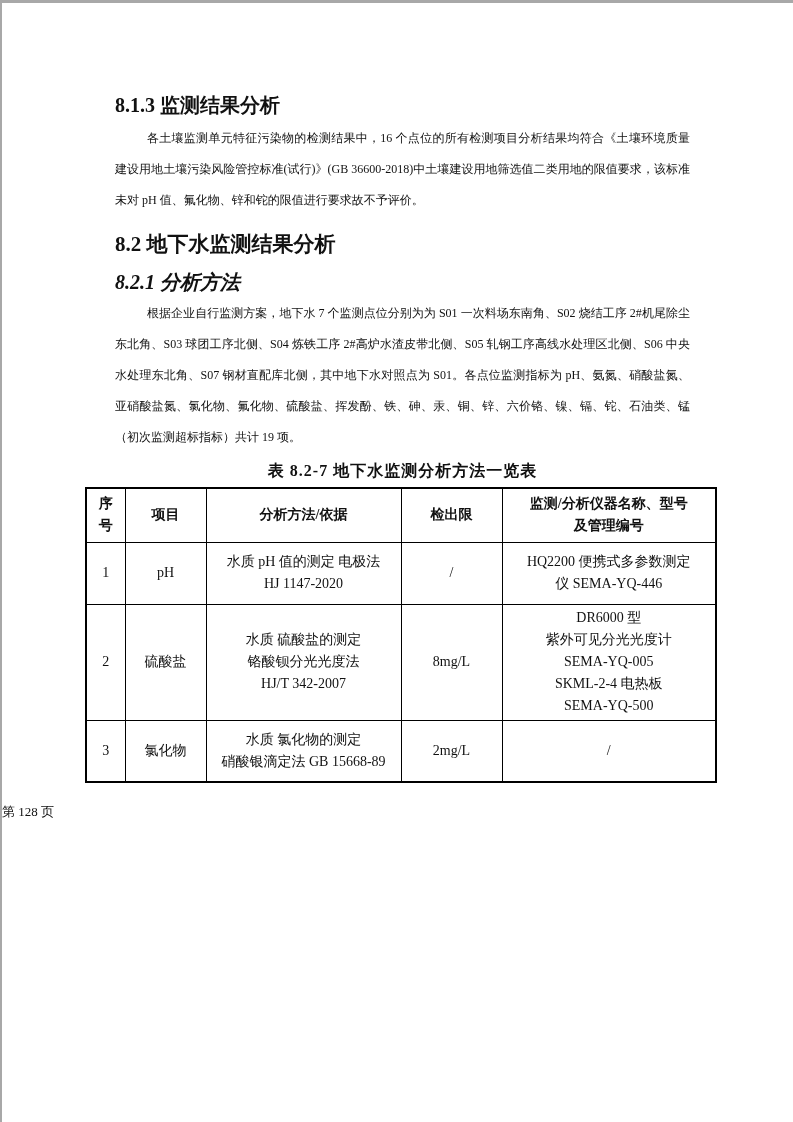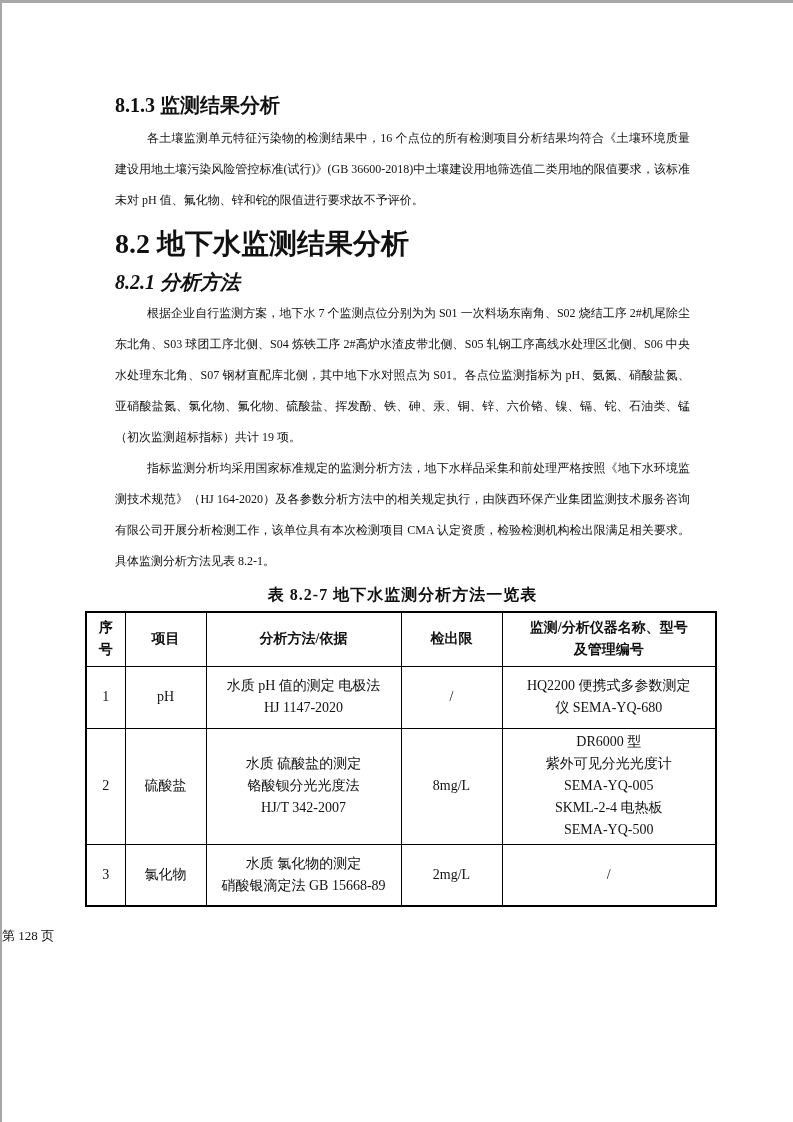--- a/index.html
+++ b/index.html
@@ -10,21 +10,21 @@
     background:#ffffff;
     border-top:3px solid #a8a8a8;
     border-left:2px solid #a8a8a8;
     overflow:hidden;
     color:#111;
     font-family:"Liberation Serif","DejaVu Serif",serif;
   }
   .content { padding:88px 103px 0 113px; }
 
   .h-sub   { font-size:20px; font-weight:bold; line-height:28px; margin:0 0 4px 0; }
-  .h-main  { font-size:28px; font-weight:bold; line-height:32px; margin:12px 0 0 0; }
+  .h-main  { font-size:21px; font-weight:bold; line-height:32px; margin:12px 0 0 0; }
   .h-sub2  { font-size:20px; font-weight:bold; line-height:28px; margin:8px 0 2px 0;font-style:italic; }
 
   .para {
     font-size:12px;
     line-height:31px;
     text-align:justify;
     text-indent:32px;
     margin:0;
     word-break:break-all;
   }
@@ -68,21 +68,20 @@
 <div class="page">
   <div class="content">
 
     <div class="h-sub">8.1.3 监测结果分析</div>
     <p class="para">各土壤监测单元特征污染物的检测结果中，16 个点位的所有检测项目分析结果均符合《土壤环境质量 建设用地土壤污染风险管控标准(试行)》(GB 36600-2018)中土壤建设用地筛选值二类用地的限值要求，该标准未对 pH 值、氟化物、锌和铊的限值进行要求故不予评价。</p>
 
     <div class="h-main">8.2 地下水监测结果分析</div>
     <div class="h-sub2">8.2.1 分析方法</div>
 
     <p class="para">根据企业自行监测方案，地下水 7 个监测点位分别为为 S01 一次料场东南角、S02 烧结工序 2#机尾除尘东北角、S03 球团工序北侧、S04 炼铁工序 2#高炉水渣皮带北侧、S05 轧钢工序高线水处理区北侧、S06 中央水处理东北角、S07 钢材直配库北侧，其中地下水对照点为 S01。各点位监测指标为 pH、氨氮、硝酸盐氮、亚硝酸盐氮、氯化物、氟化物、硫酸盐、挥发酚、铁、砷、汞、铜、锌、六价铬、镍、镉、铊、石油类、锰（初次监测超标指标）共计 19 项。</p>
-    <p class="para">指标监测分析均采用国家标准规定的监测分析方法，地下水样品采集和前处理严格按照《地下水环境监测技术规范》（HJ 164-2020）及各参数分析方法中的相关规定执行，由陕西环保产业集团监测技术服务咨询有限公司开展分析检测工作，该单位具有本次检测项目 CMA 认定资质，检验检测机构检出限满足相关要求。具体监测分析方法见表 8.2-1。</p>
 
     <div class="tbl-title">表 8.2-7 地下水监测分析方法一览表</div>
 
     <table class="methods">
       <colgroup>
         <col style="width:39px">
         <col style="width:81px">
         <col style="width:195px">
         <col style="width:101px">
         <col style="width:214px">
@@ -96,21 +95,21 @@
           <th>监测/分析仪器名称、型号
 及管理编号</th>
         </tr>
         <tr style="height:62px">
           <td>1</td>
           <td>pH</td>
           <td>水质 pH 值的测定 电极法
 HJ 1147-2020</td>
           <td>/</td>
           <td>HQ2200 便携式多参数测定
-仪  SEMA-YQ-680</td>
+仪  SEMA-YQ-446</td>
         </tr>
         <tr style="height:116px">
           <td>2</td>
           <td>硫酸盐</td>
           <td>水质 硫酸盐的测定
 铬酸钡分光光度法
 HJ/T 342-2007</td>
           <td>8mg/L</td>
           <td>DR6000 型
 紫外可见分光光度计

